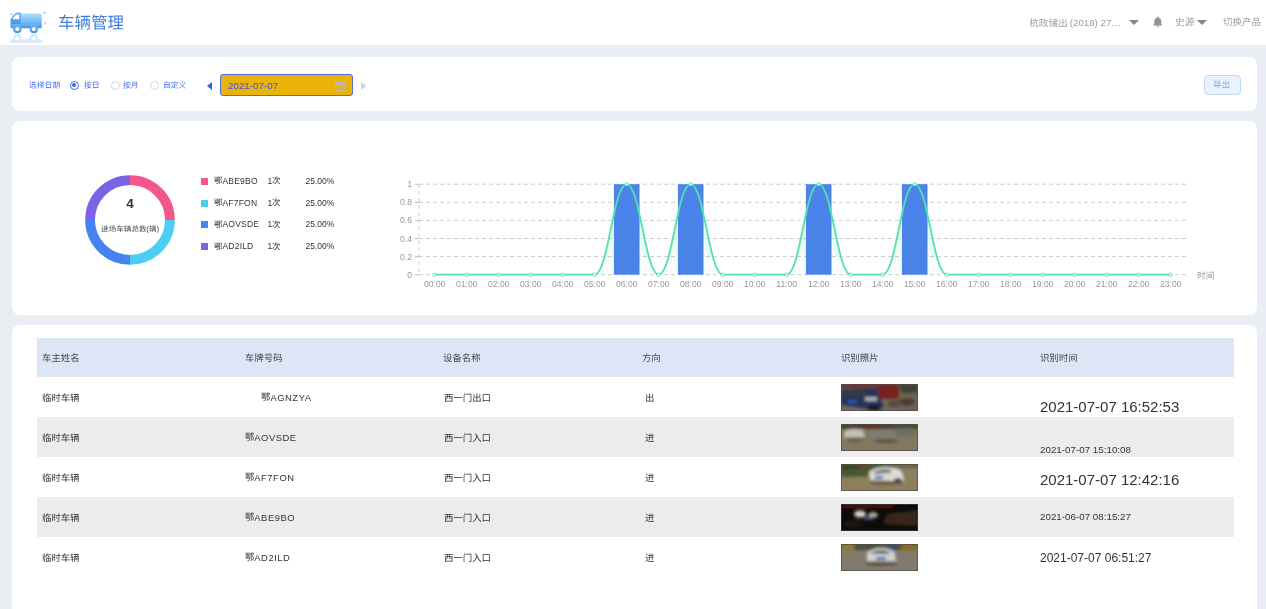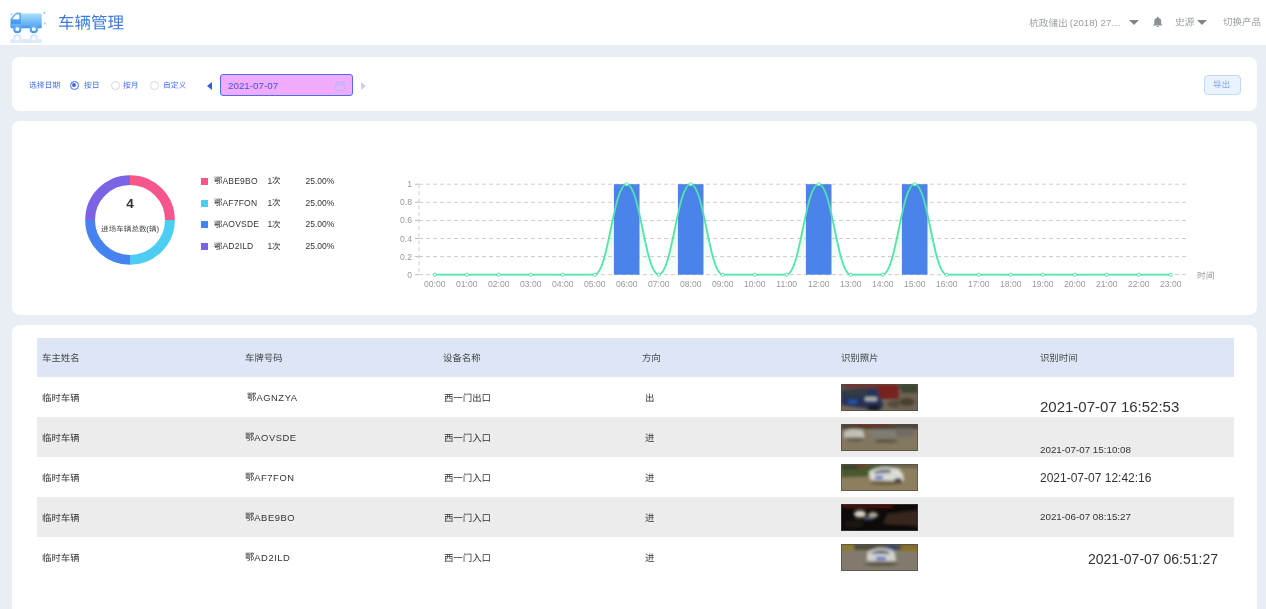--- a/index.html
+++ b/index.html
@@ -152,21 +152,21 @@
   </div>
 <div style="position:absolute;left:150px;top:81px;width:9px;height:9px;border-radius:50%;border:1.3px solid #d4d7dc;background:#fff"></div>
 <div class="abs" style="left:163px;top:81px">
     <svg class="k" style="width:23.4px;height:7.8px;fill:#3f6af0;" viewBox="0 0 3000 1000">
       <use href="#c20"></use>
       <use href="#c21" x="1000"></use>
       <use href="#c22" x="2000"></use>
     </svg>
   </div>
 <div style="position:absolute;left:206.5px;top:81.5px;width:0;height:0;border-top:4.5px solid transparent;border-bottom:4.5px solid transparent;border-right:5px solid #3c56ee"></div>
-<div class="abs" style="left:220px;top:74px;width:133px;height:22px;border:1px solid #4f6bf2;border-radius:3px;background:#f0abfc">
+<div class="abs" style="left:220px;top:74px;width:133px;height:22px;border:1px solid #4f6bf2;border-radius:3px;background:#eab308">
     <span style="position:absolute;left:7px;top:5px;font-size:9.8px;color:#3f51f0">2021-07-07</span>
     <svg style="position:absolute;right:7px;top:5.5px;width:10px;height:10px" viewBox="0 0 12 12">
       <g fill="none" stroke="#a9bcf7" stroke-width="1.1">
         <rect x="0.8" y="1.8" width="10.4" height="9.4" rx="1.2"></rect>
         <line x1="0.8" y1="4.6" x2="11.2" y2="4.6"></line>
         <line x1="3.6" y1="0.4" x2="3.6" y2="2.6"></line>
         <line x1="8.4" y1="0.4" x2="8.4" y2="2.6"></line>
       </g>
     </svg>
   </div>
@@ -390,21 +390,21 @@
     </svg>
   </div>
 <div class="abs" style="left:41.6px;top:392.5px">
     <svg class="k" style="width:37.6px;height:9.4px;fill:#333;" viewBox="0 0 4000 1000">
       <use href="#c46"></use>
       <use href="#c29" x="1000"></use>
       <use href="#c0" x="2000"></use>
       <use href="#c1" x="3000"></use>
     </svg>
   </div>
-<div class="abs frow" style="left:247px;top:391.0px;height:12px">
+<div class="abs frow" style="left:261px;top:391.0px;height:12px">
     <svg class="k" style="width:9.4px;height:9.4px;fill:#333;" viewBox="0 0 1000 1000">
       <use href="#c52"></use>
     </svg>
     <span style="font-size:9.4px;color:#333;letter-spacing:0.55px">AGNZYA</span>
   </div>
 <div class="abs" style="left:444.0px;top:392.5px">
     <svg class="k" style="width:47.0px;height:9.4px;fill:#333;" viewBox="0 0 5000 1000">
       <use href="#c47"></use>
       <use href="#c48" x="1000"></use>
       <use href="#c49" x="2000"></use>
@@ -531,21 +531,21 @@
         <rect x="16" y="0" width="10" height="2.5" fill="#7c241e"></rect>
         <path d="M28 8 Q34 3 46 3 L58 5 L62 10 L63 17 L29 16 Z" fill="#dcdcd6"></path>
         <path d="M33 8 Q38 5 45 5 L50 6 L50 9 L33 10 Z" fill="#6e7a84"></path>
         <rect x="34" y="12" width="8" height="3" rx="1" fill="#3a62c8"></rect>
         <ellipse cx="57" cy="17" rx="4" ry="3" fill="#3c3a38"></ellipse>
         <ellipse cx="45" cy="19" rx="16" ry="2" fill="#675c44"></ellipse>
       </g>
       <rect x="0.5" y="0.5" width="76" height="26" fill="none" stroke="#444" stroke-opacity="0.6"></rect>
     </svg>
   </div>
-<div class="abs" style="left:1040px;top:471.0px;font-size:12px;color:#333">2021-07-07 12:42:16</div>
+<div class="abs" style="left:1040px;top:471.0px;font-size:15px;color:#333">2021-07-07 12:42:16</div>
 <div class="abs" style="left:36.5px;top:497px;width:1197px;height:40px;background:#ececec"></div>
 <div class="abs" style="left:41.6px;top:512.5px">
     <svg class="k" style="width:37.6px;height:9.4px;fill:#333;" viewBox="0 0 4000 1000">
       <use href="#c46"></use>
       <use href="#c29" x="1000"></use>
       <use href="#c0" x="2000"></use>
       <use href="#c1" x="3000"></use>
     </svg>
   </div>
 <div class="abs frow" style="left:244.9px;top:511.0px;height:12px">
@@ -626,12 +626,12 @@
         <rect x="60" y="1" width="17" height="6" fill="#8a7028"></rect>
         <rect x="44" y="2" width="12" height="4" fill="#2e4474"></rect>
         <path d="M26 9 Q32 4 40 4 Q50 4 54 9 L55 17 L26 17 Z" fill="#d2d3ce"></path>
         <path d="M30 9 Q35 6 40 6 Q46 6 49 9 L49 10 L30 10 Z" fill="#5f6a72"></path>
         <rect x="35" y="13" width="10" height="3" rx="1" fill="#3a62c8"></rect>
         <ellipse cx="40" cy="20" rx="17" ry="2" fill="#5c564a"></ellipse>
       </g>
       <rect x="0.5" y="0.5" width="76" height="26" fill="none" stroke="#444" stroke-opacity="0.6"></rect>
     </svg>
   </div>
-<div class="abs" style="left:1088px;top:551.0px;font-size:14px;color:#333">2021-07-07 06:51:27</div>
+<div class="abs" style="left:1040px;top:551.0px;font-size:12px;color:#333">2021-07-07 06:51:27</div>
 </body></html>

